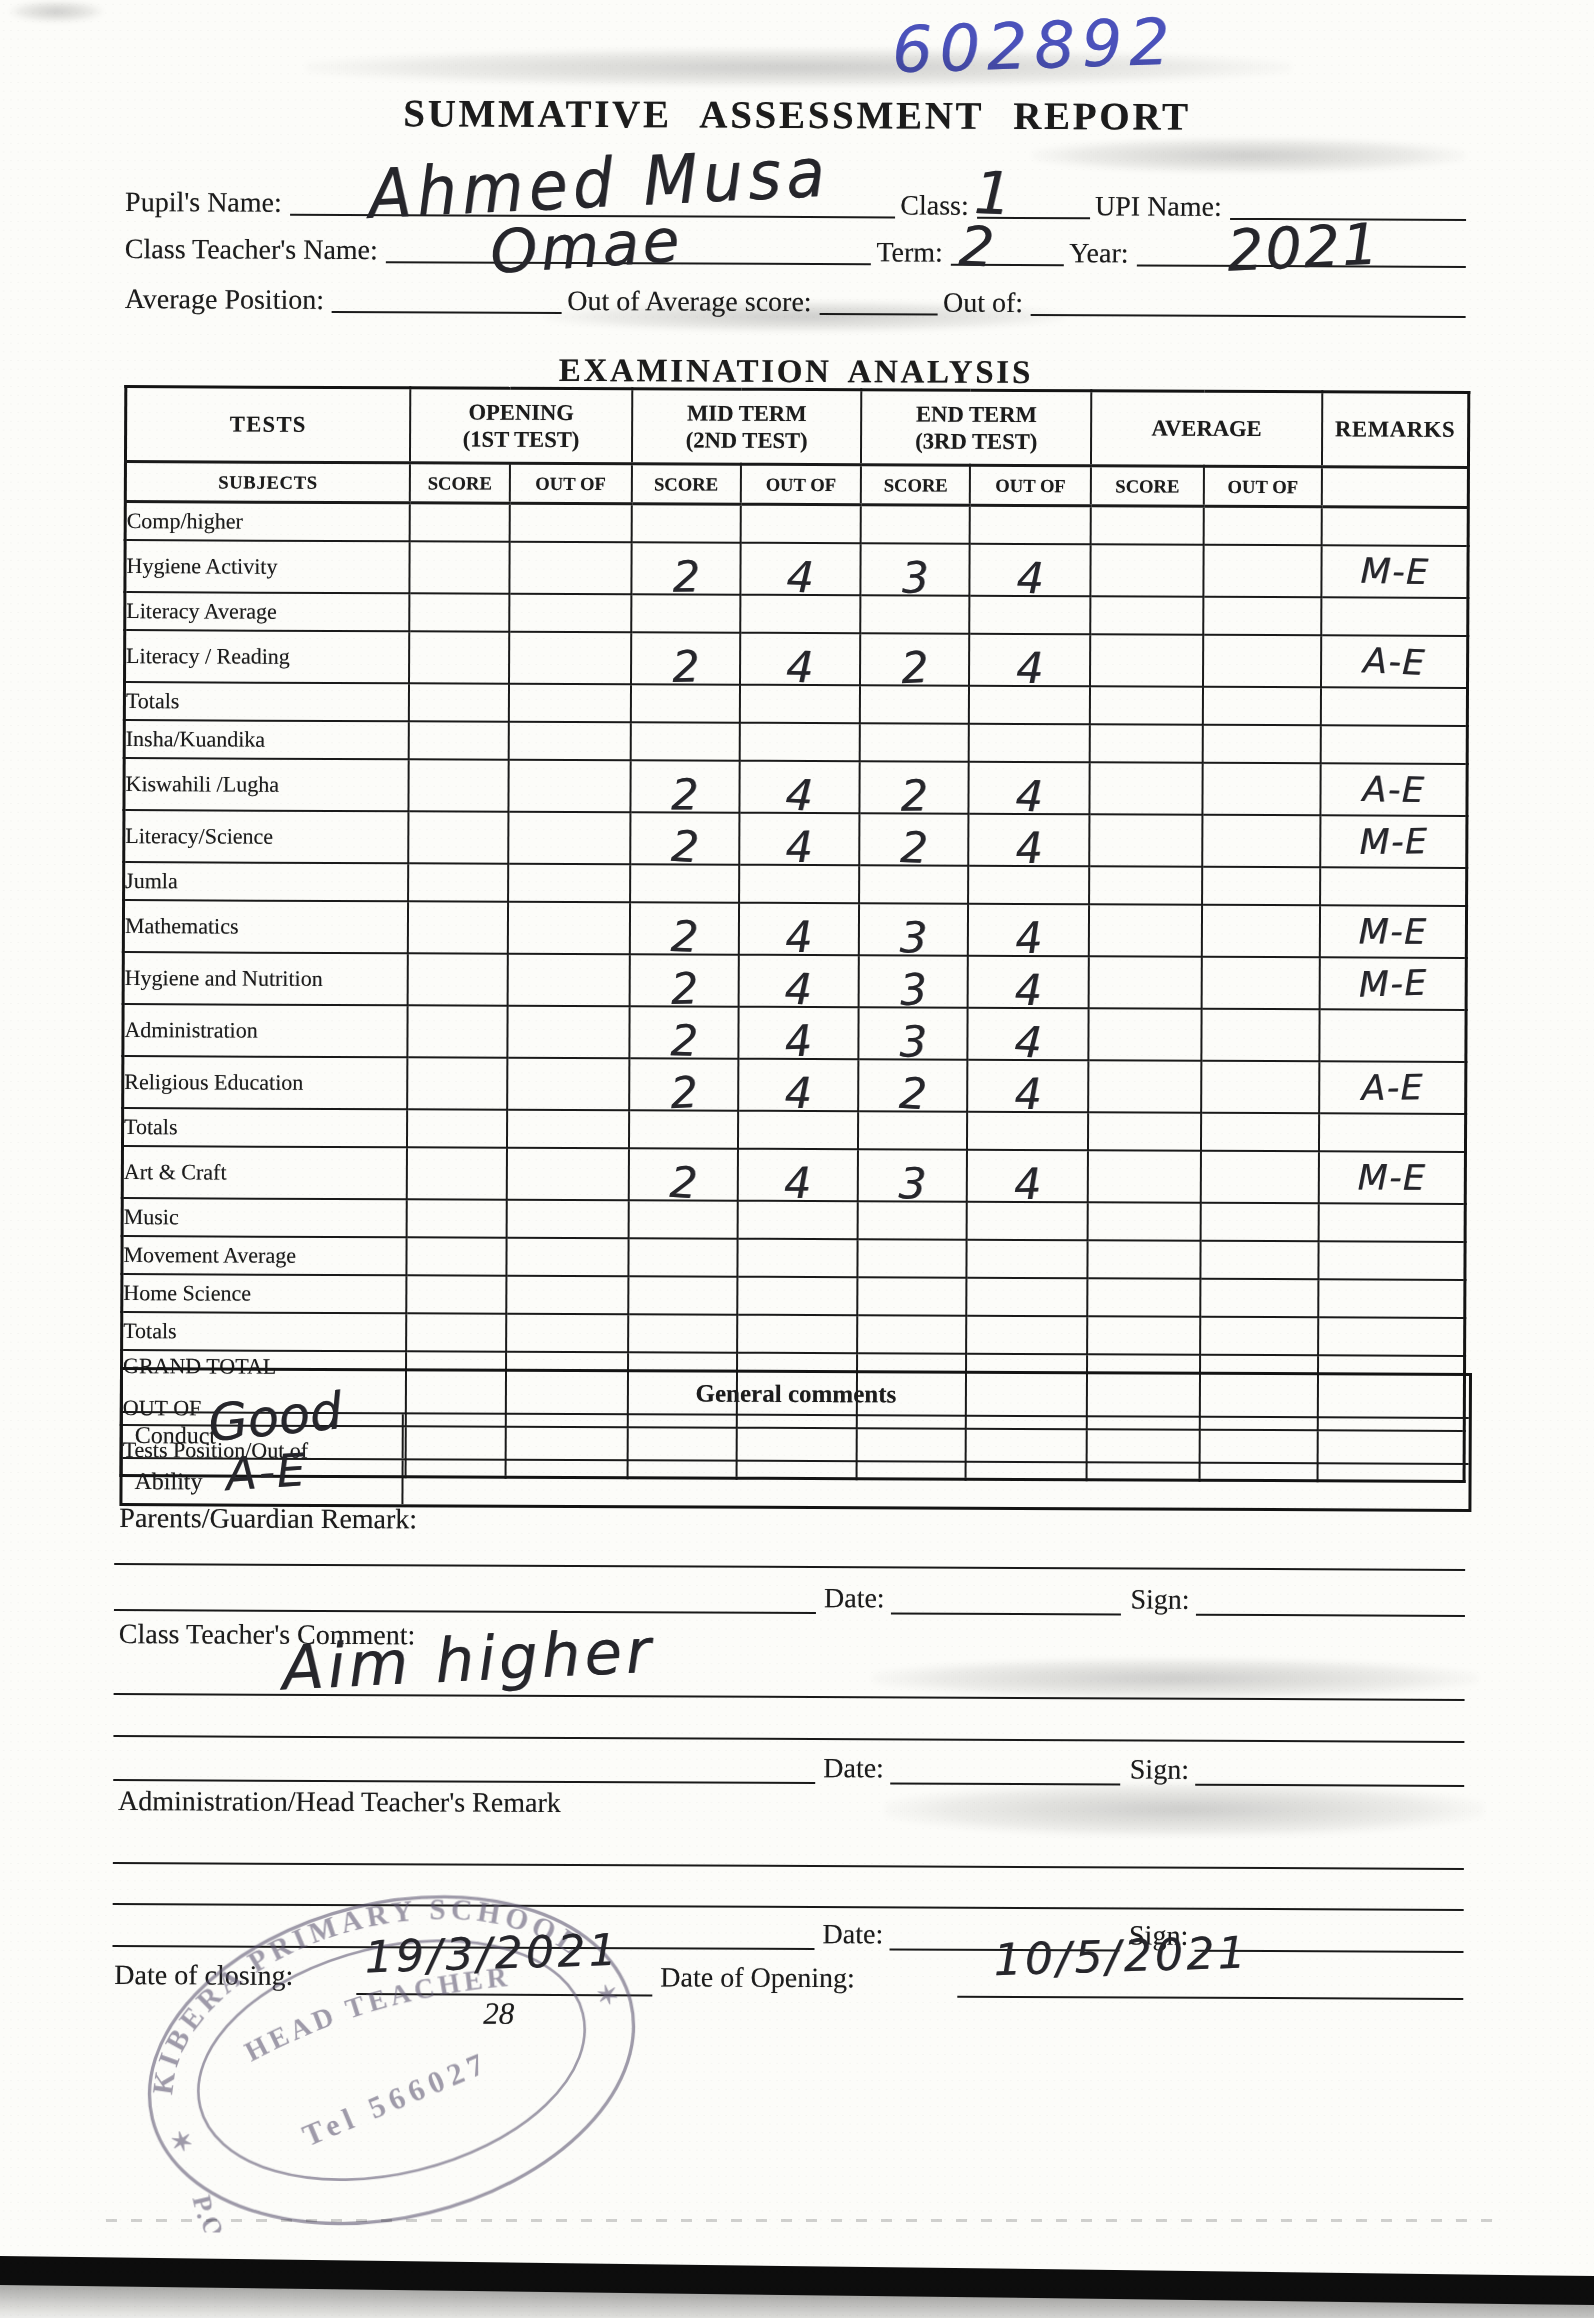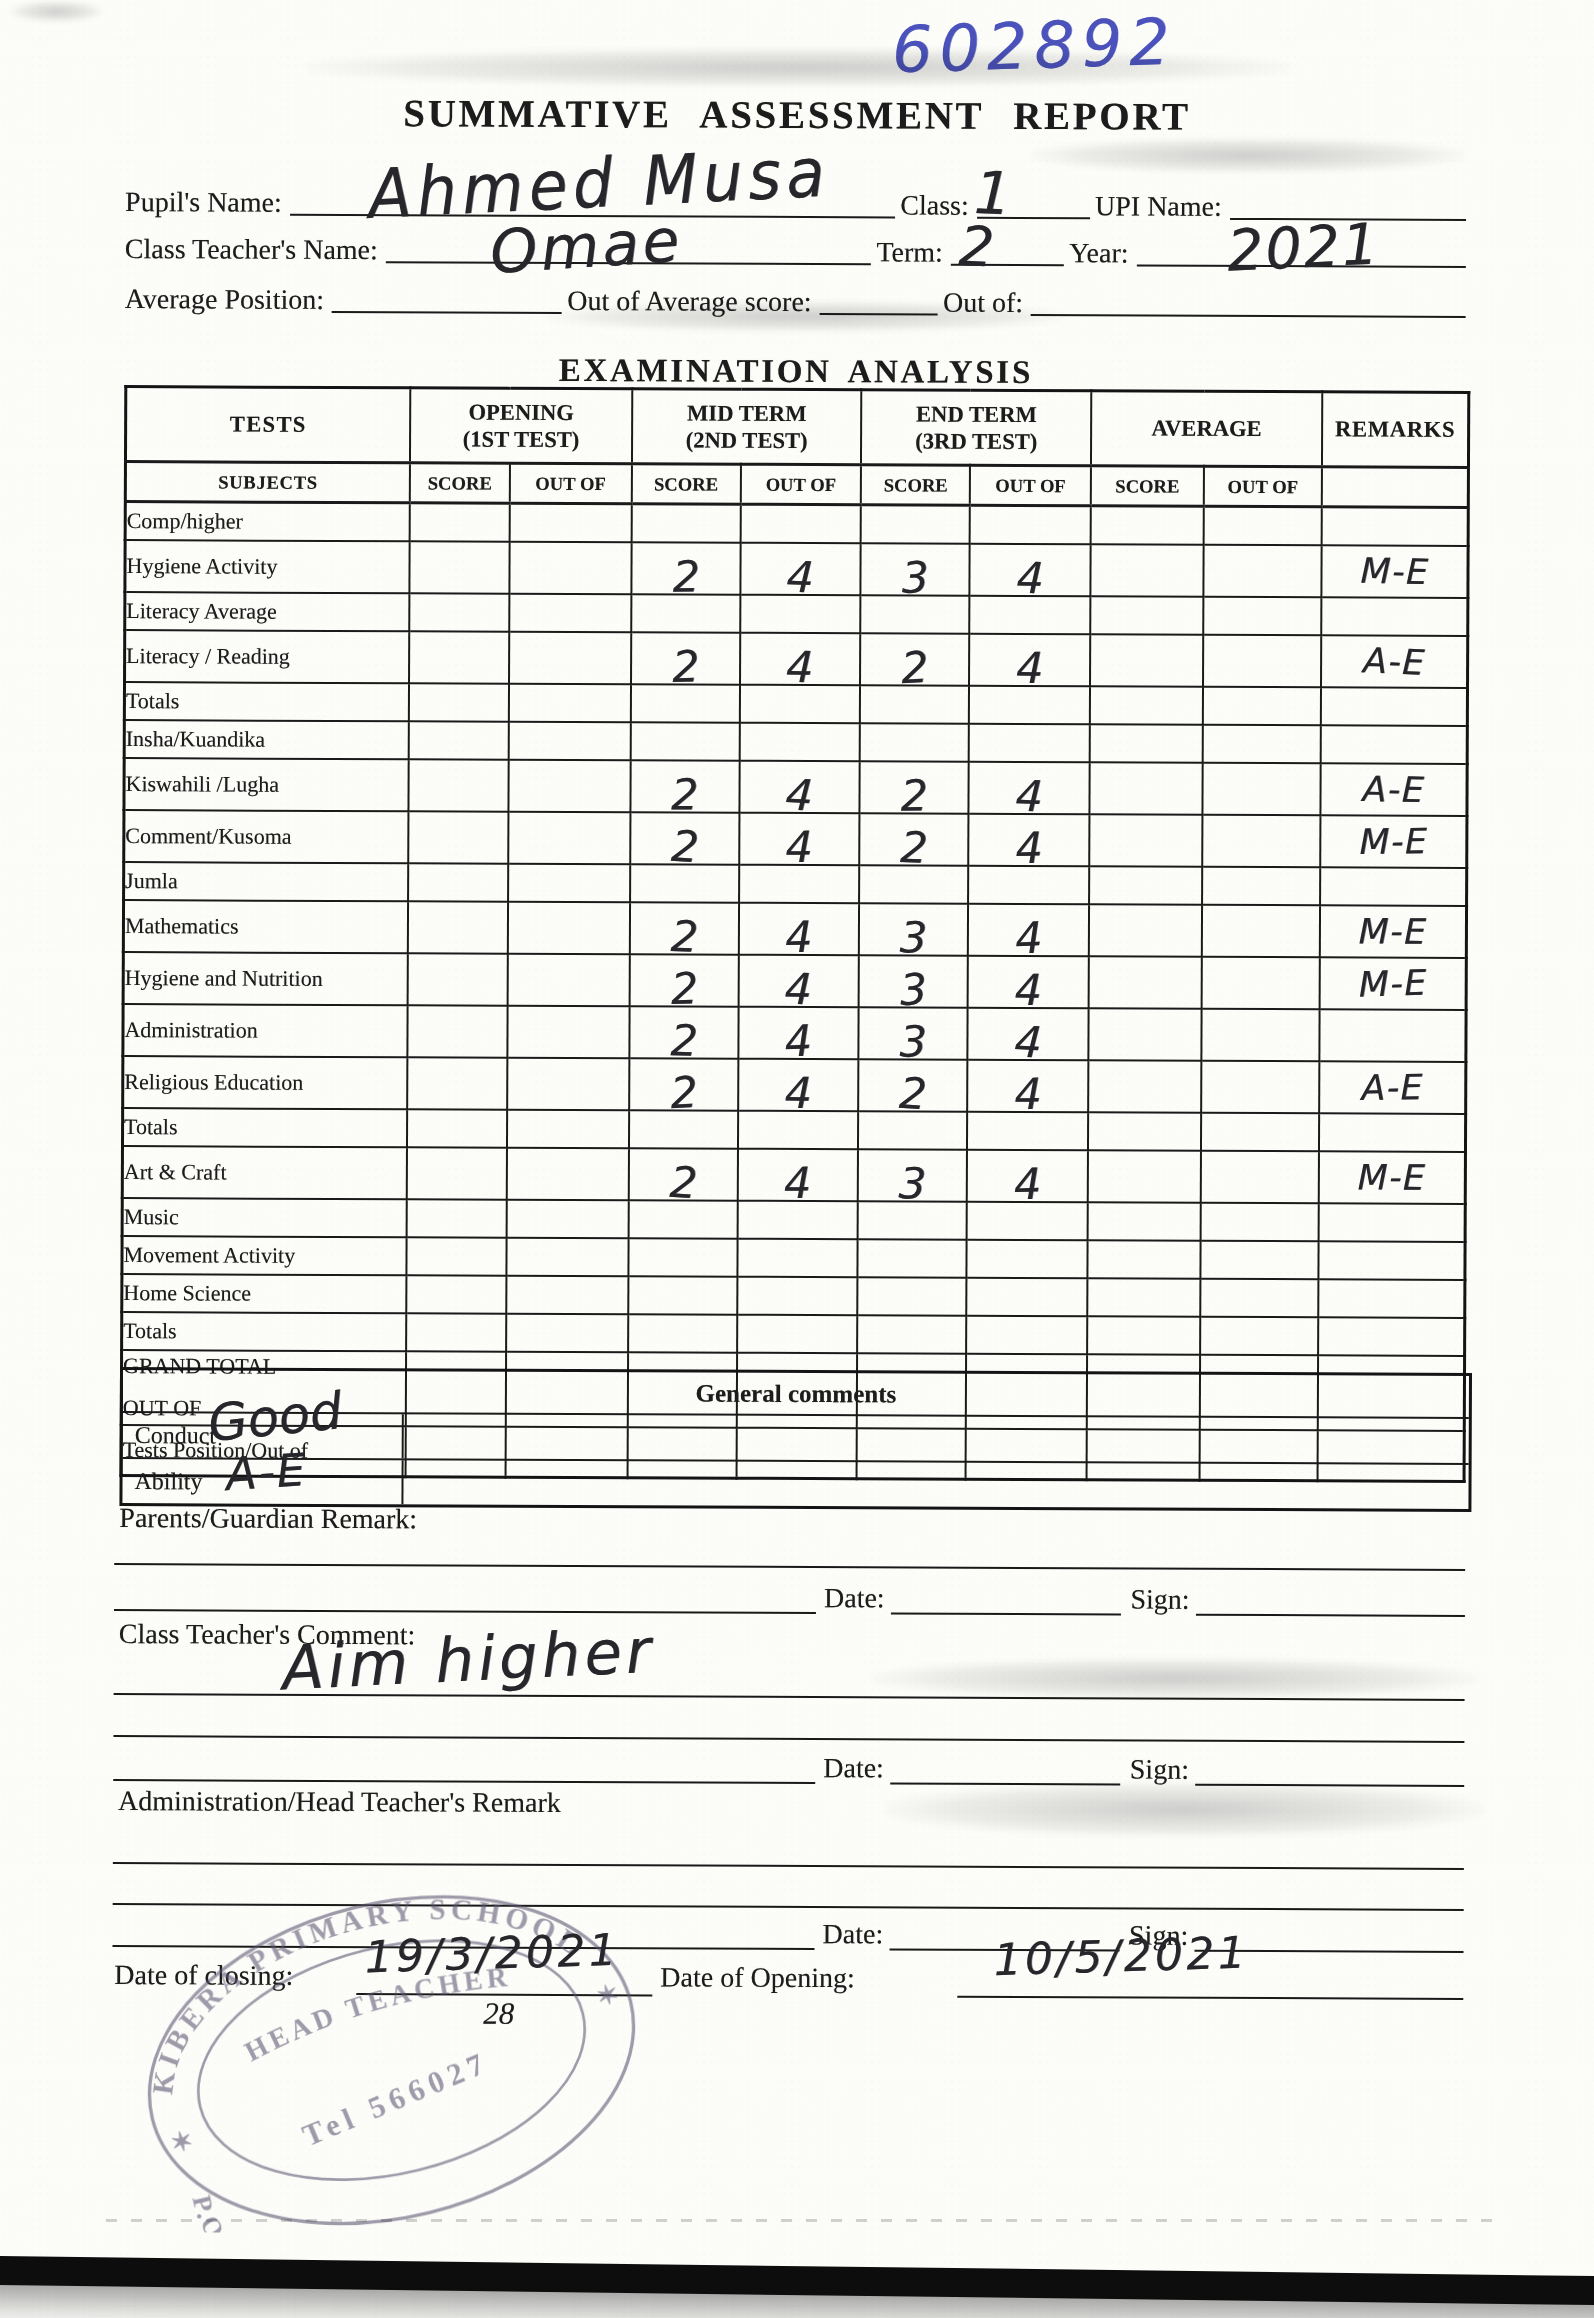--- a/index.html
+++ b/index.html
@@ -265,21 +265,21 @@
             <td class="td-score"><span class="hw hw-score" style="transform: translateY(8px) rotate(0deg);">2</span></td>
             <td class="td-score"><span class="hw hw-score" style="transform: translateY(8px) rotate(3deg);">4</span></td>
             <td class="td-score"><span class="hw hw-score" style="transform: translateY(8px) rotate(-1deg);">2</span></td>
             <td class="td-score"><span class="hw hw-score" style="transform: translateY(8px) rotate(2deg);">4</span></td>
             <td class="td-score"></td>
             <td class="td-score"></td>
             <td class="td-remark"><span class="hw hw-remark" style="transform: rotate(1deg);">A-E</span></td>
           </tr>
           <tr class="row-std">
             <td class="td-subj">
-              <div>Comment/Kusoma</div>
+              <div>Literacy/Science</div>
             </td>
             <td class="td-score"></td>
             <td class="td-score"></td>
             <td class="td-score"><span class="hw hw-score" style="transform: translateY(8px) rotate(3deg);">2</span></td>
             <td class="td-score"><span class="hw hw-score" style="transform: translateY(8px) rotate(-1deg);">4</span></td>
             <td class="td-score"><span class="hw hw-score" style="transform: translateY(8px) rotate(2deg);">2</span></td>
             <td class="td-score"><span class="hw hw-score" style="transform: translateY(8px) rotate(-2deg);">4</span></td>
             <td class="td-score"></td>
             <td class="td-score"></td>
             <td class="td-remark"><span class="hw hw-remark" style="transform: rotate(-1deg);">M-E</span></td>
@@ -391,21 +391,21 @@
             <td class="td-score"></td>
             <td class="td-score"></td>
             <td class="td-score"></td>
             <td class="td-score"></td>
             <td class="td-score"></td>
             <td class="td-score"></td>
             <td class="td-remark"></td>
           </tr>
           <tr class="row-std">
             <td class="td-subj">
-              <div>Movement Activity</div>
+              <div>Movement Average</div>
             </td>
             <td class="td-score"></td>
             <td class="td-score"></td>
             <td class="td-score"></td>
             <td class="td-score"></td>
             <td class="td-score"></td>
             <td class="td-score"></td>
             <td class="td-score"></td>
             <td class="td-score"></td>
             <td class="td-remark"></td>

